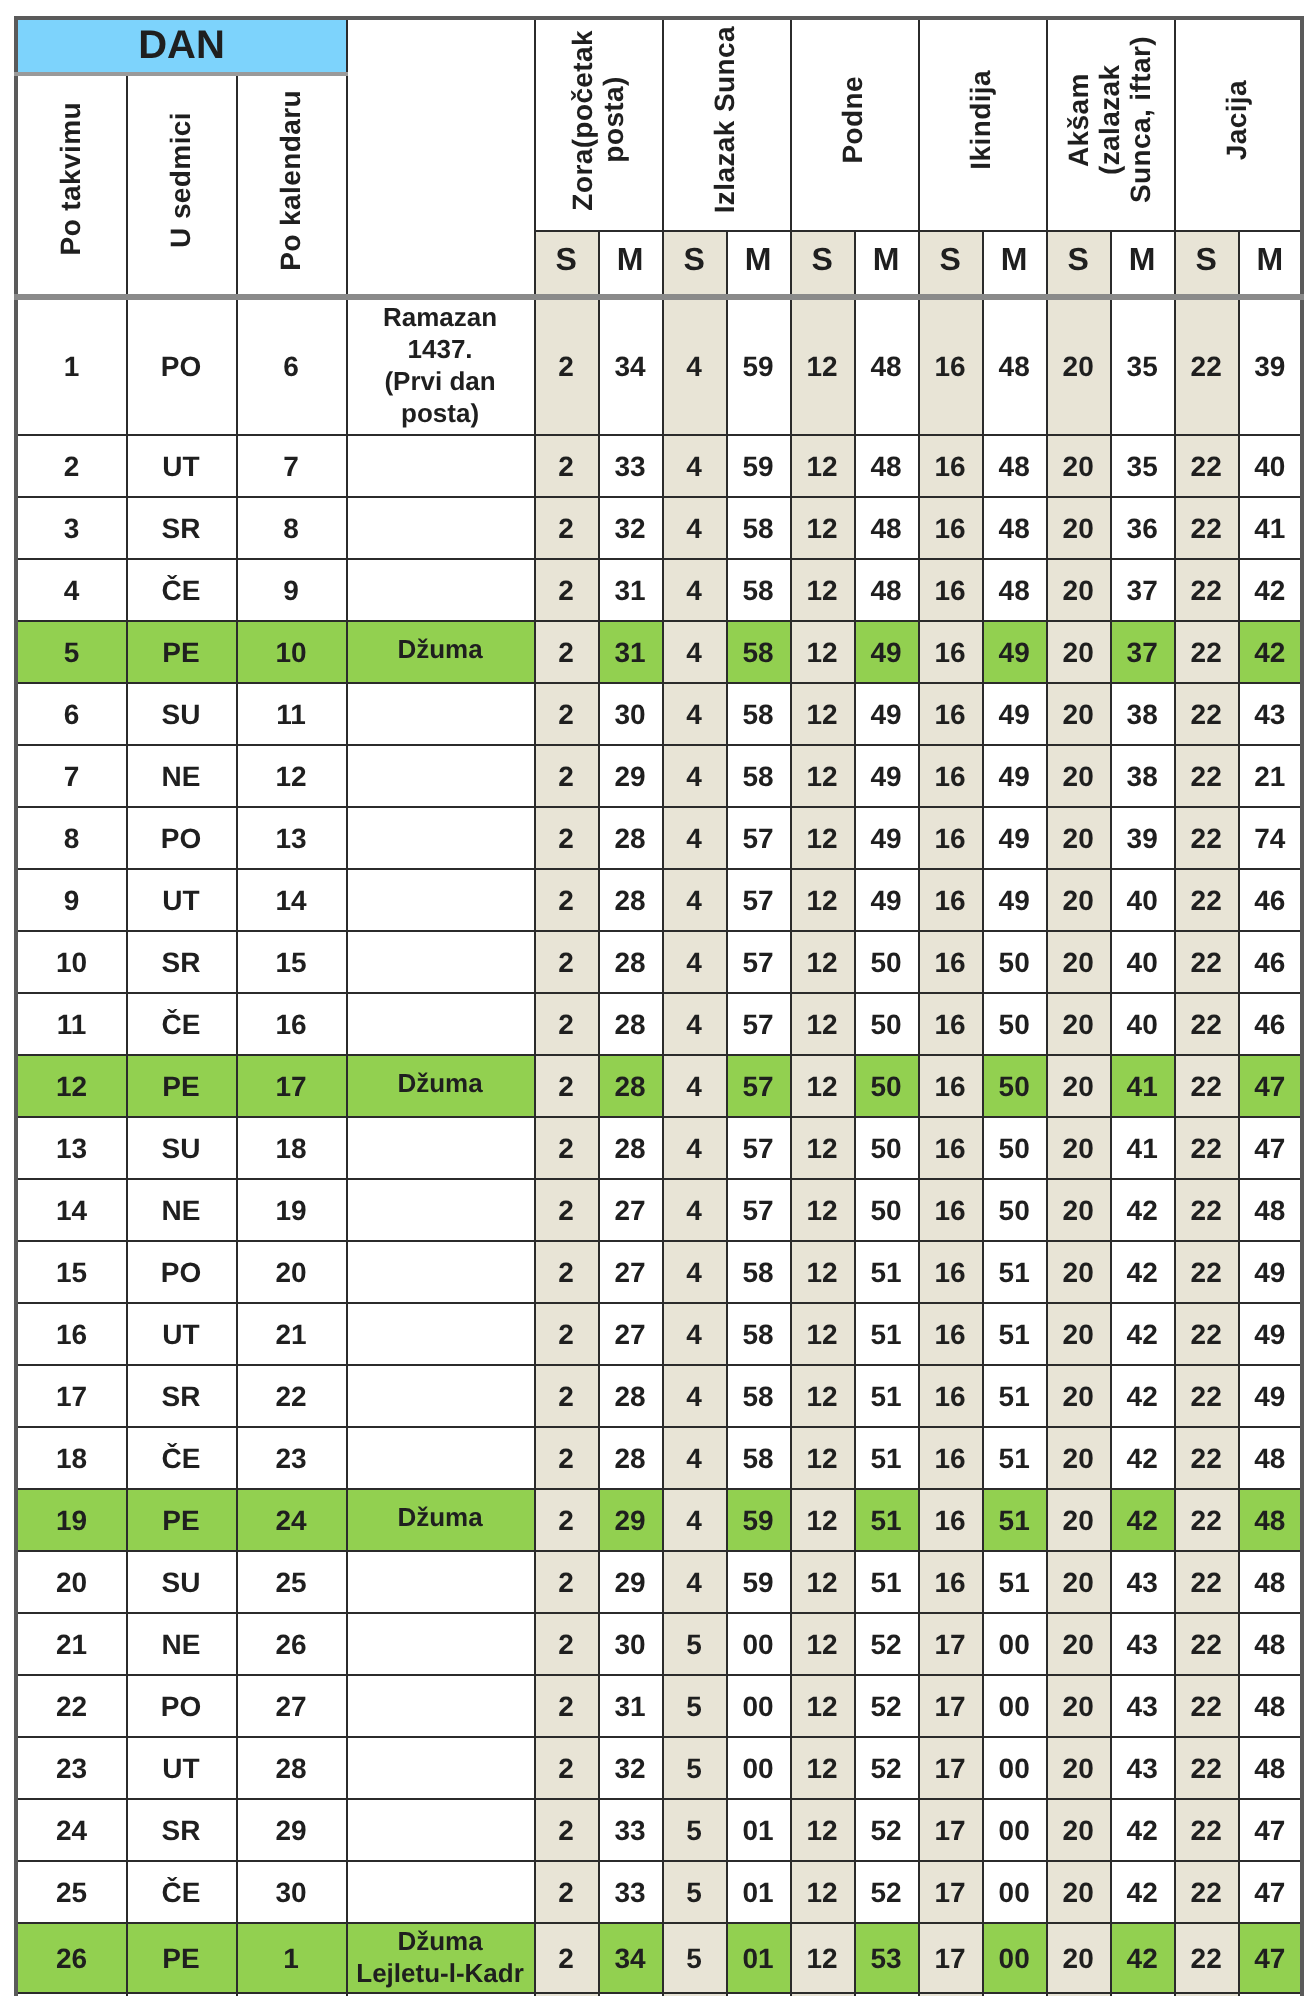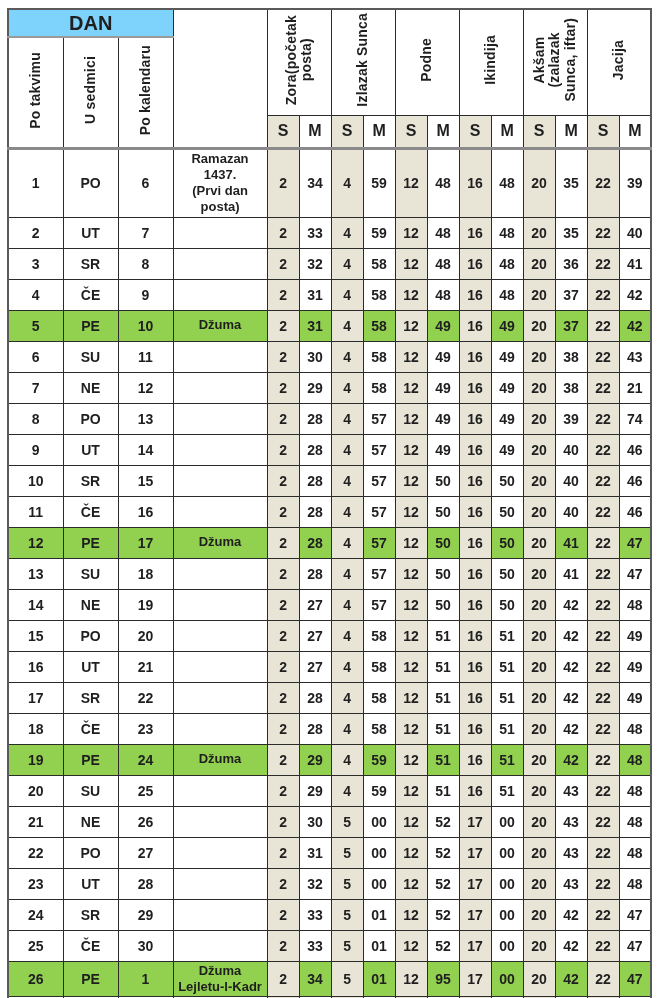--- a/index.html
+++ b/index.html
@@ -550,21 +550,21 @@
           <td class="c-num">26</td>
           <td class="c-day">PE</td>
           <td class="c-date">1</td>
           <td class="c-note">Džuma
 Lejletu-l-Kadr</td>
           <td class="s-col">2</td>
           <td class="m-col">34</td>
           <td class="s-col">5</td>
           <td class="m-col">01</td>
           <td class="s-col">12</td>
-          <td class="m-col">95</td>
+          <td class="m-col">53</td>
           <td class="s-col">17</td>
           <td class="m-col">00</td>
           <td class="s-col">20</td>
           <td class="m-col">42</td>
           <td class="s-col">22</td>
           <td class="m-col">47</td>
         </tr>
         <tr>
           <td class="c-num">27</td>
           <td class="c-day">SU</td>

